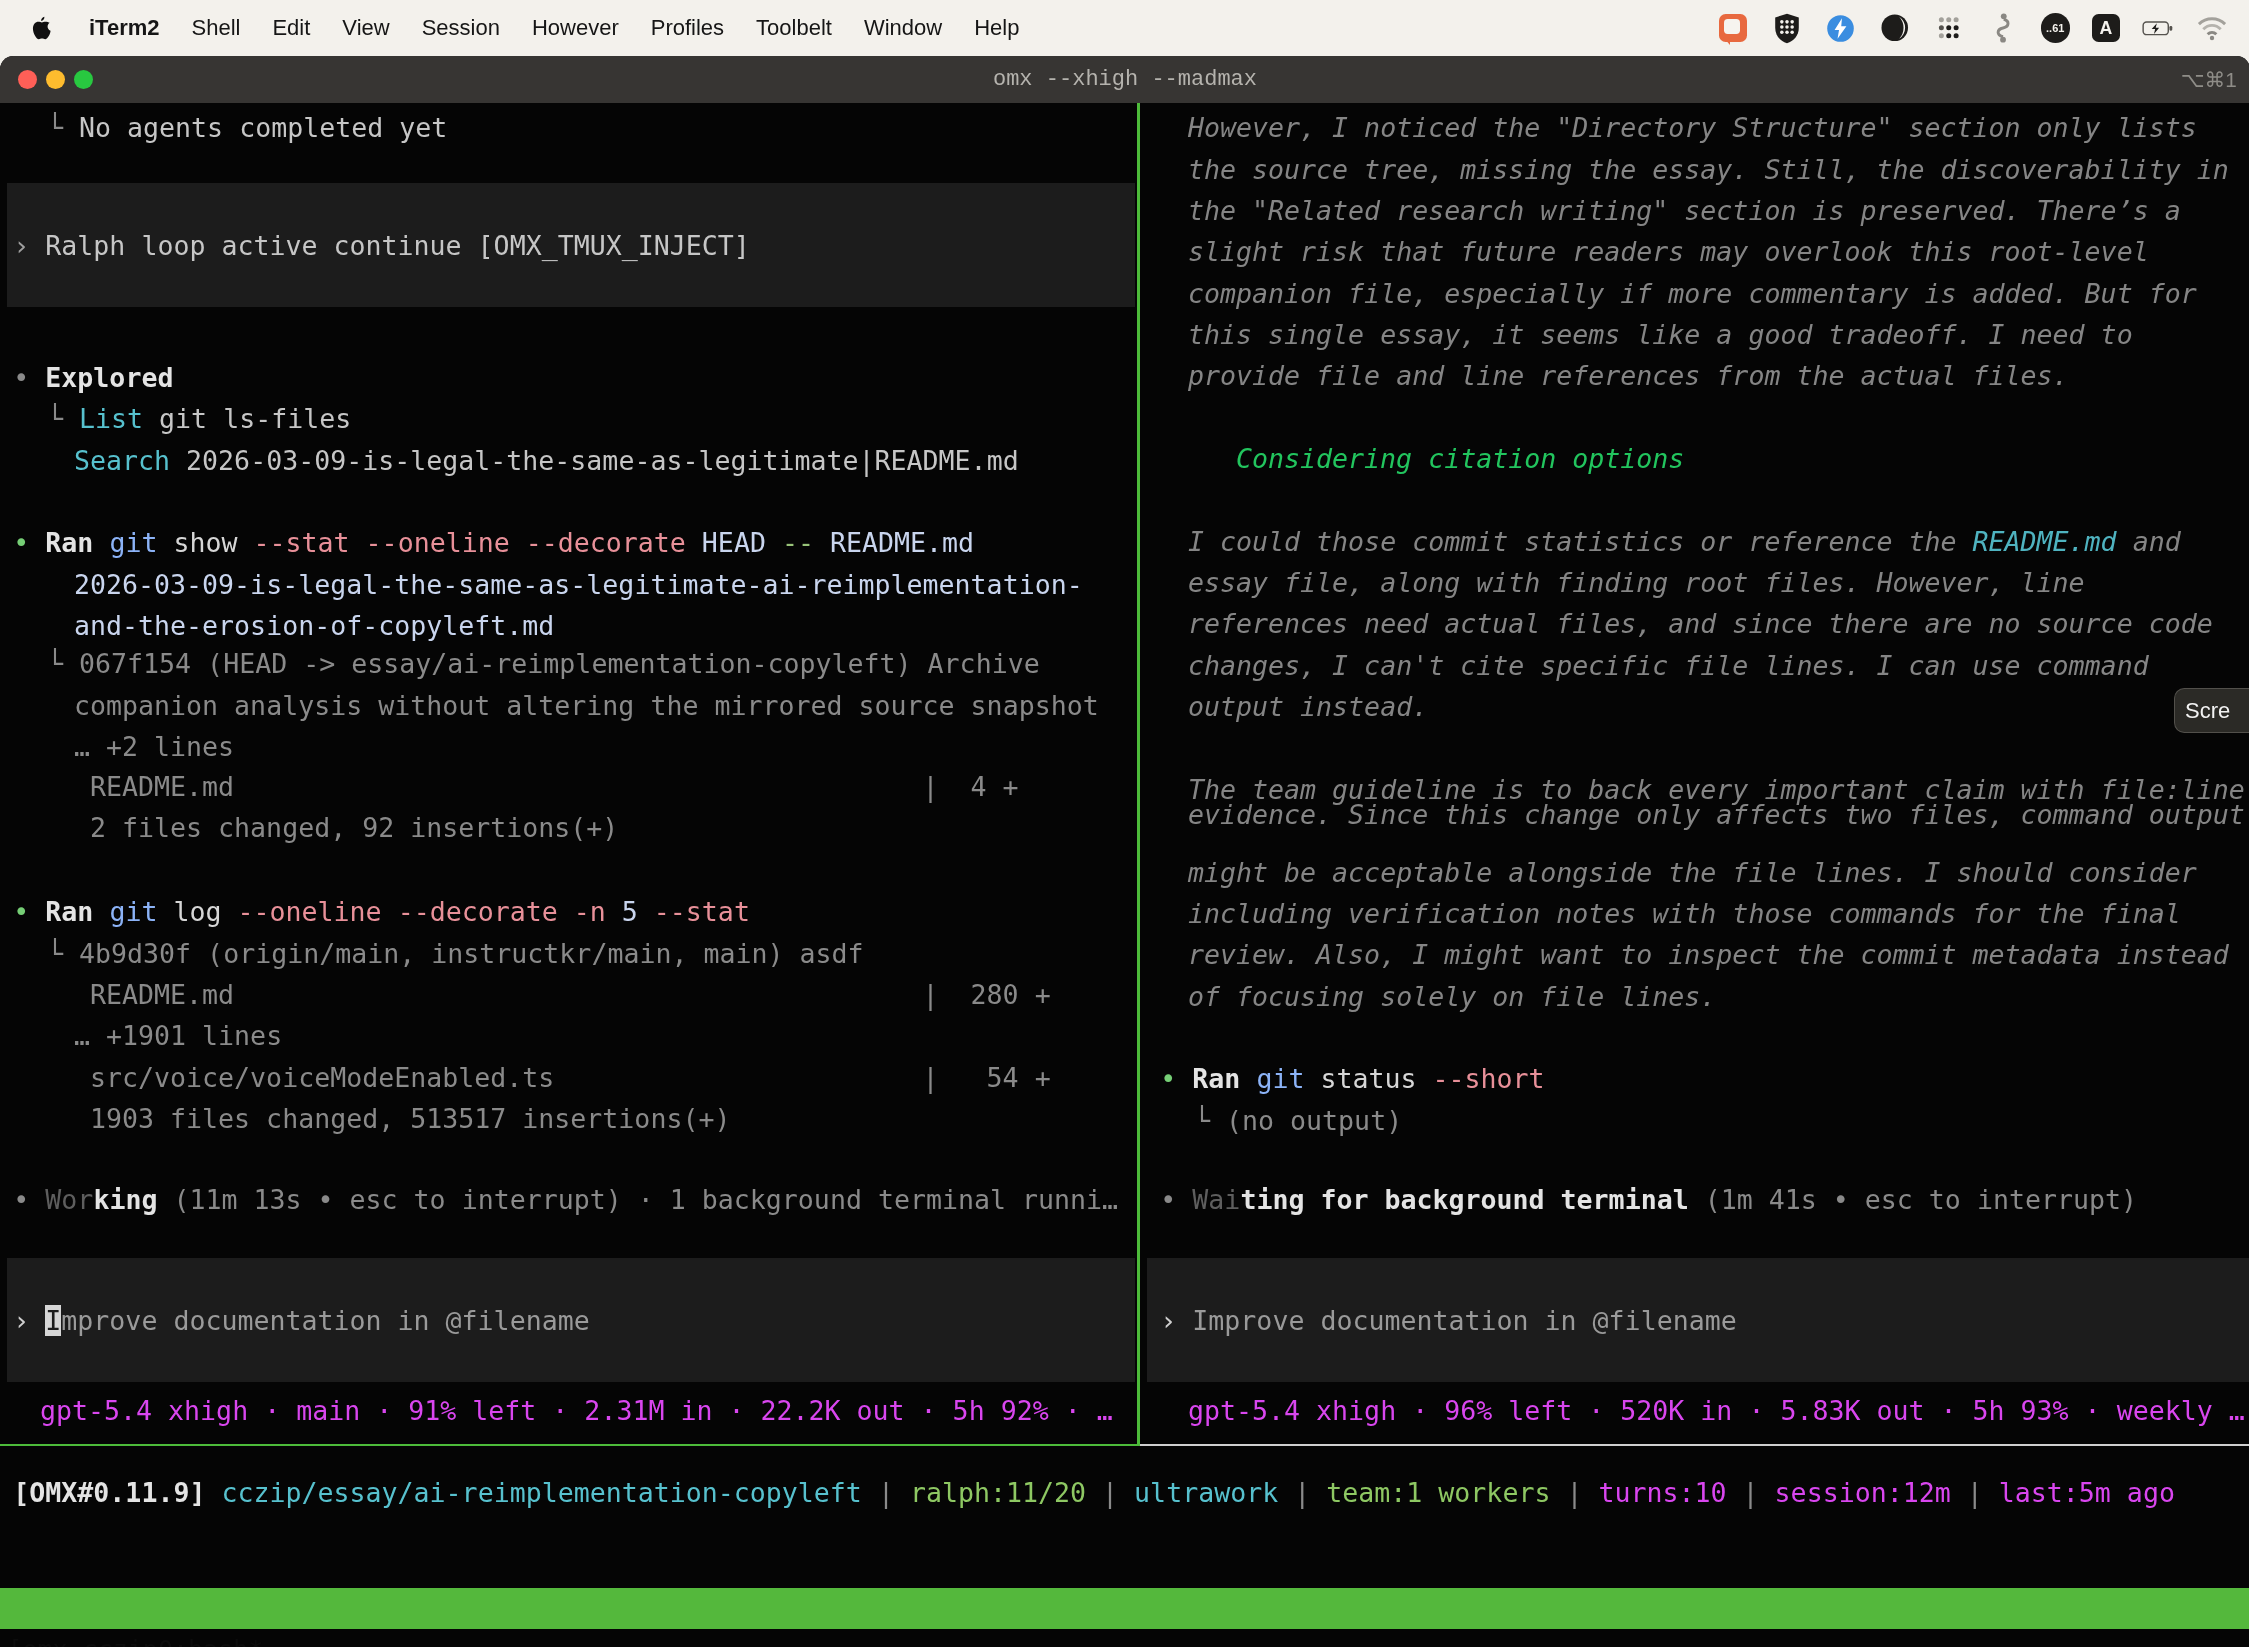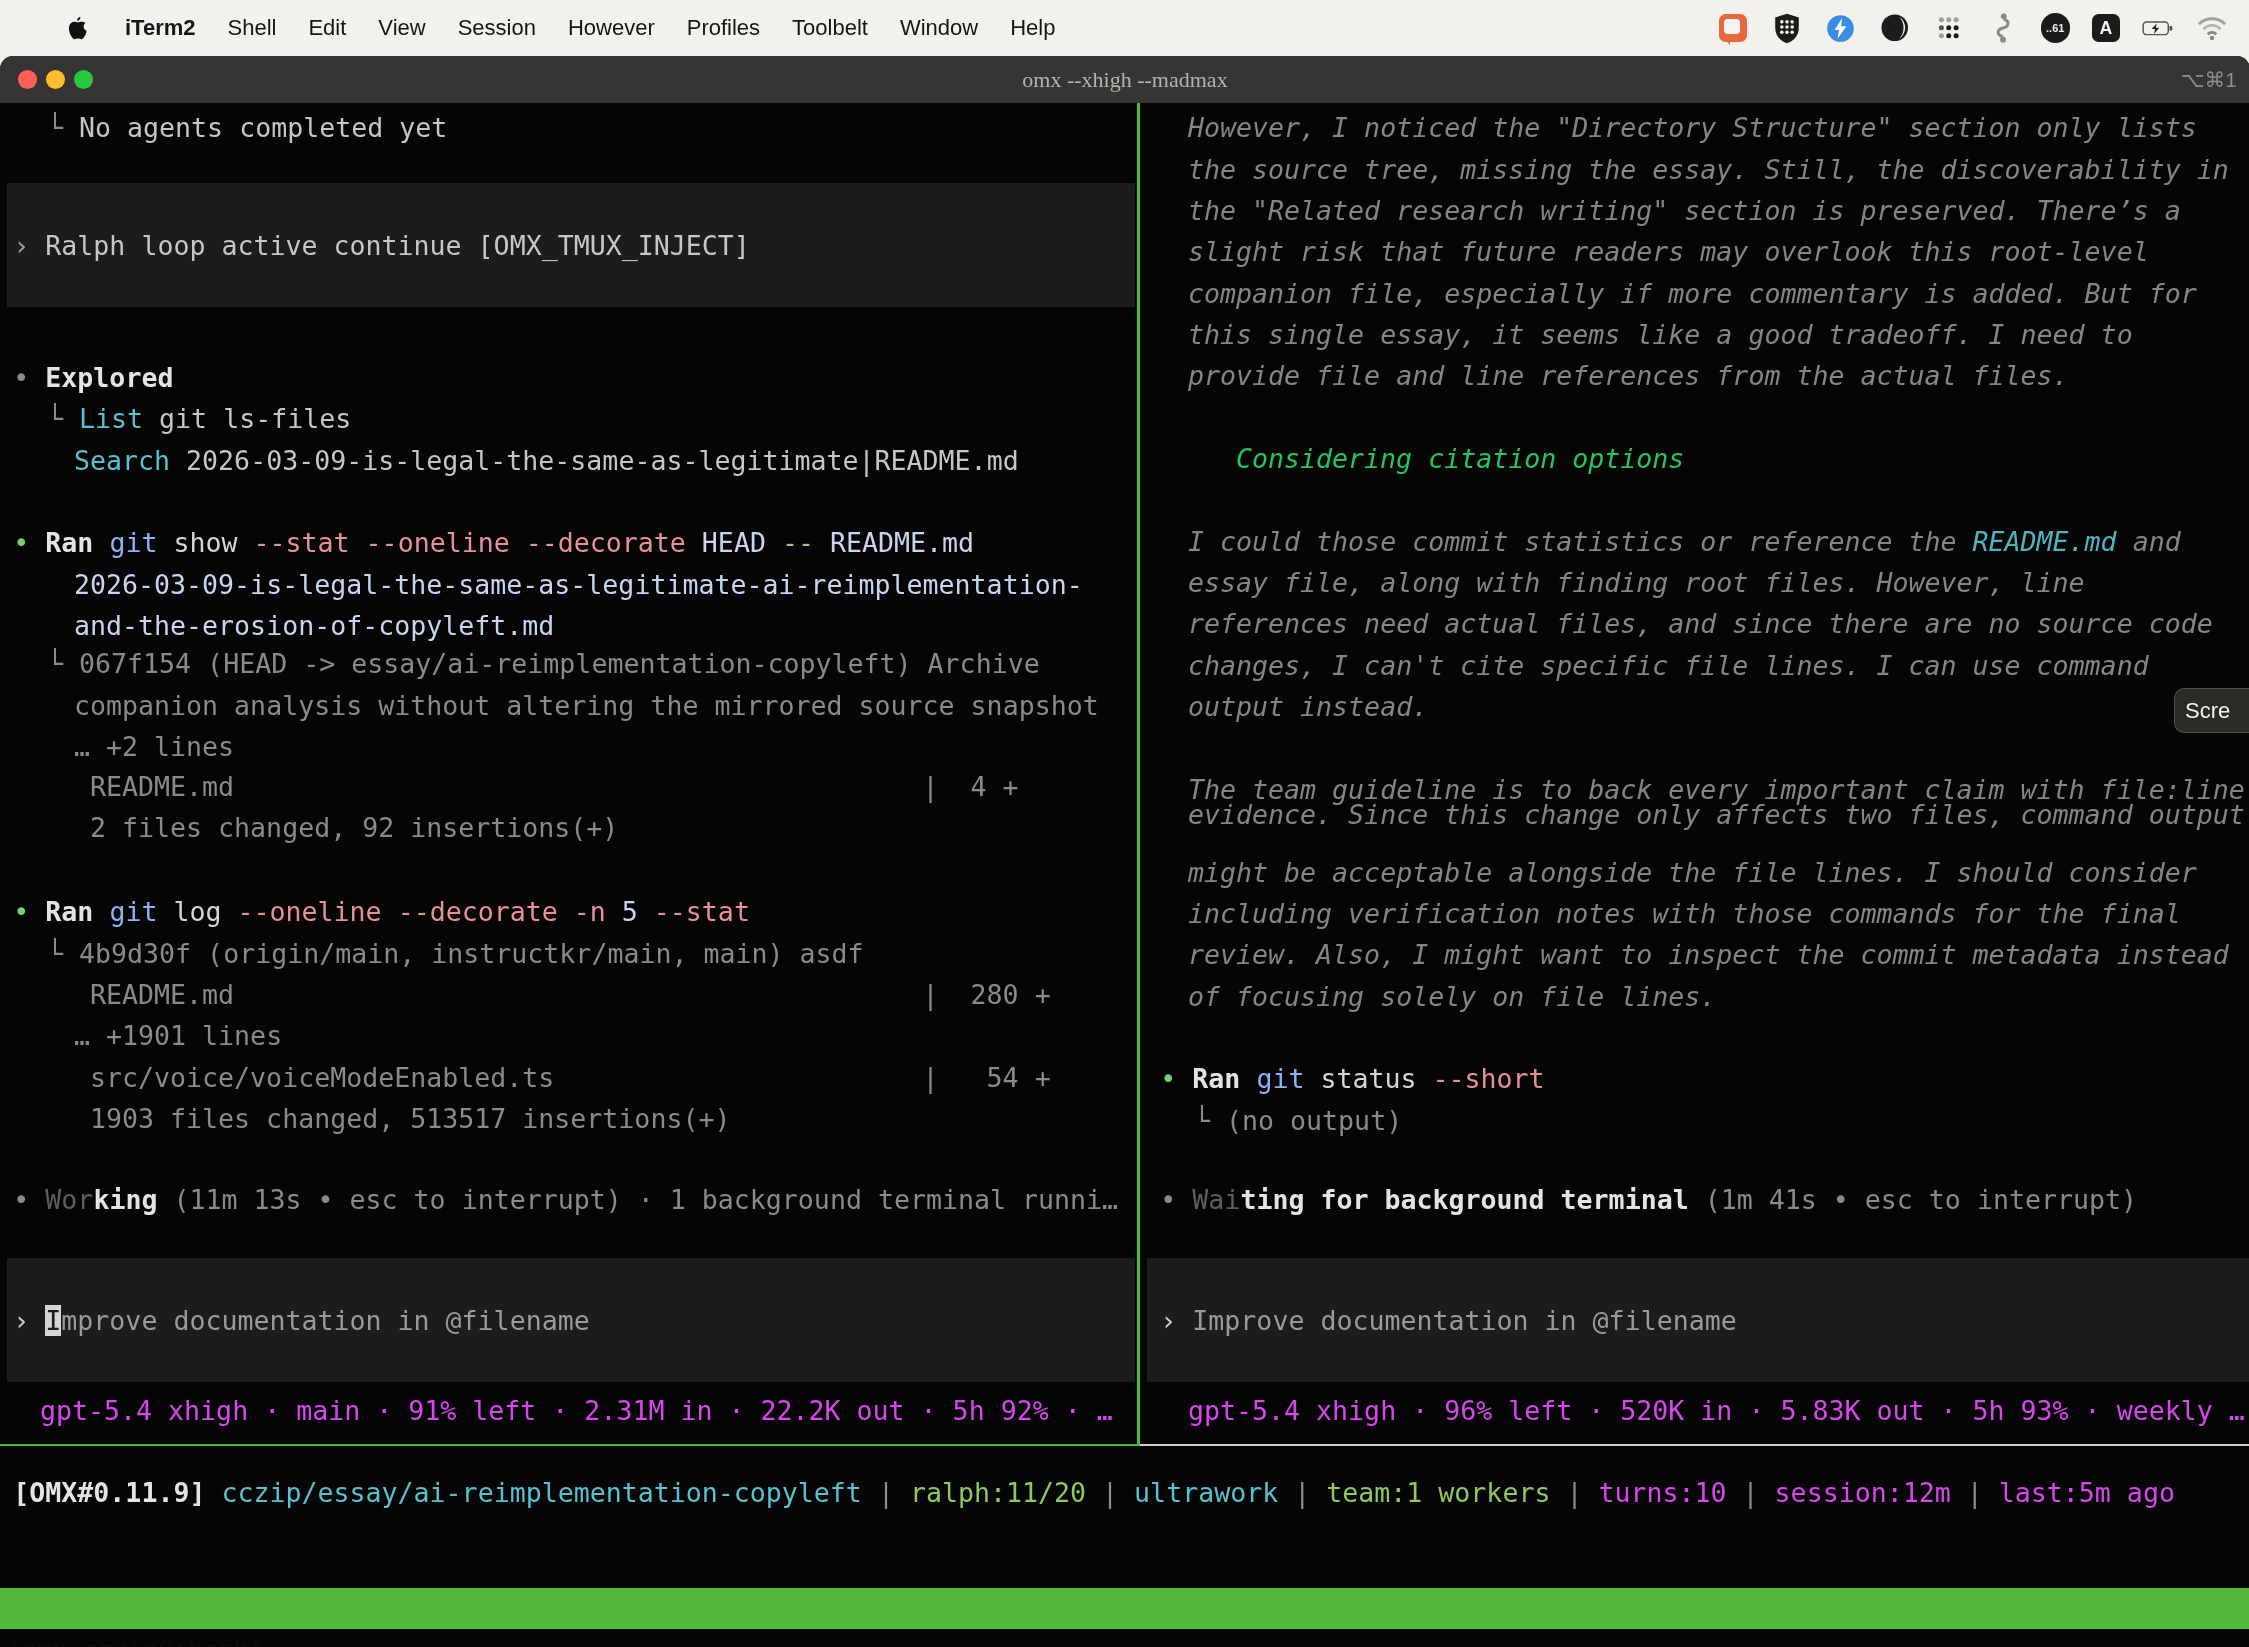--- a/index.html
+++ b/index.html
@@ -3,21 +3,21 @@
 <meta charset="utf-8">
 <style>
   html,body{margin:0;padding:0;}
   body{
     width:2250px;height:1648px;position:relative;overflow:hidden;
     background:#f3f1ec;
     font-family:"Liberation Sans", sans-serif;
   }
   
   .menubar{position:absolute;top:0;left:0;right:0;height:56px;background:#f3f1ec;
-    display:flex;align-items:center;justify-content:space-between;z-index:5;margin-left:36px;}
+    display:flex;align-items:center;justify-content:space-between;z-index:5;}
   .mb-left{display:flex;align-items:center;gap:32px;padding-left:25px;}
   .mb-item{font-size:22px;color:#161616;}
   .mb-item.bold{font-weight:bold;}
   .mb-right{display:flex;align-items:center;gap:22px;padding-right:22px;}
   .mb-ico{display:flex;align-items:center;justify-content:center;width:32px;height:32px;}
   .apple-svg{width:22px;height:26.6px;}
   .ico-screenrec{width:28px;height:28px;background:#e8693f;border-radius:6.6px;position:relative;}
   .ico-screenrec .inner{position:absolute;left:5.9px;top:5.2px;width:16px;height:14.8px;background:#f6f4ef;border-radius:3.7px;}
   .ico-screenrec .tail{position:absolute;left:4.4px;bottom:-3px;width:0;height:0;
      border-left:7.4px solid transparent;border-top:8.9px solid #e8693f;}
@@ -28,21 +28,21 @@
   
   .window{position:absolute;top:56px;left:0;right:0;bottom:0;background:#060606;
     border-radius:13.3px 13.3px 0 0;overflow:hidden;}
   .titlebar{position:absolute;top:0;left:0;right:0;height:47px;background:#373533;
     border-bottom:0.7px solid #222;}
   .tl-btn{position:absolute;top:14px;width:19px;height:19px;border-radius:50%;}
   .tl-close{left:17.7px;background:#ff5f57;}
   .tl-min{left:46px;background:#febc2e;}
   .tl-zoom{left:74px;background:#28c840;}
   .win-title{position:absolute;top:0;left:0;right:0;height:47px;display:flex;align-items:center;
-    justify-content:center;color:#b5b3ae;font-size:22px;font-family:Liberation Serif, serif;}
+    justify-content:center;color:#b5b3ae;font-size:22px;font-family:Liberation Mono, monospace;}
   .win-shortcut{position:absolute;top:0;right:13.3px;height:47px;display:flex;align-items:center;
     color:#8f8d88;font-size:20.7px;}
   
   .term{position:absolute;top:47px;left:0;right:0;bottom:0;background:#050505;}
   .tl{position:absolute;white-space:pre;font-family:"DejaVu Sans Mono","Liberation Mono",monospace;
     font-size:26.6px;line-height:41px;height:41px;}
   .panel{position:absolute;background:#1c1c1c;display:flex;align-items:center;}
   .panel .tl{position:static;}
   .pane-right{position:absolute;left:1147px;top:0;width:1103px;bottom:0;}
   .divider{position:absolute;left:1137px;top:0;width:3px;height:1343px;background:#4dbb3a;}

